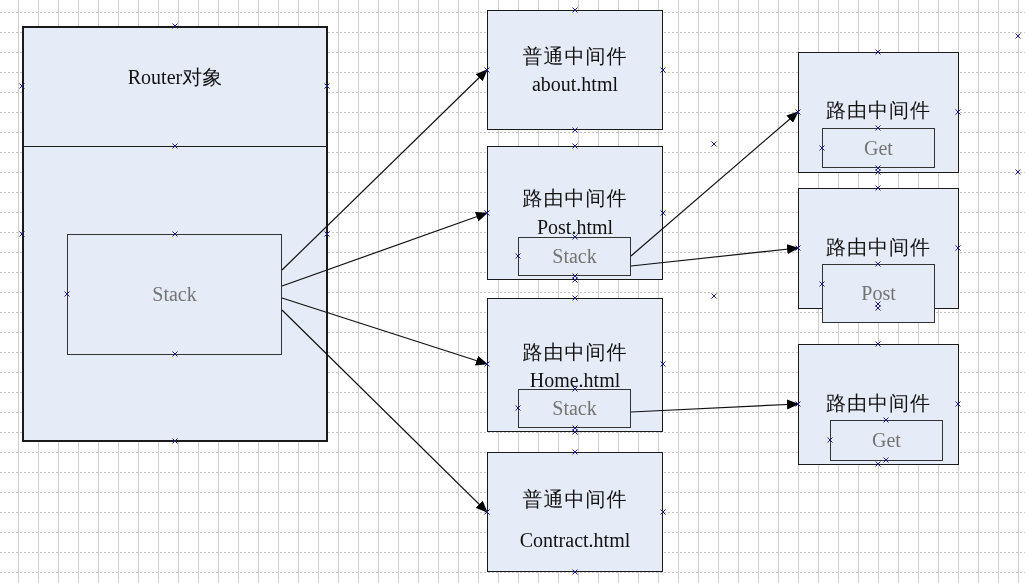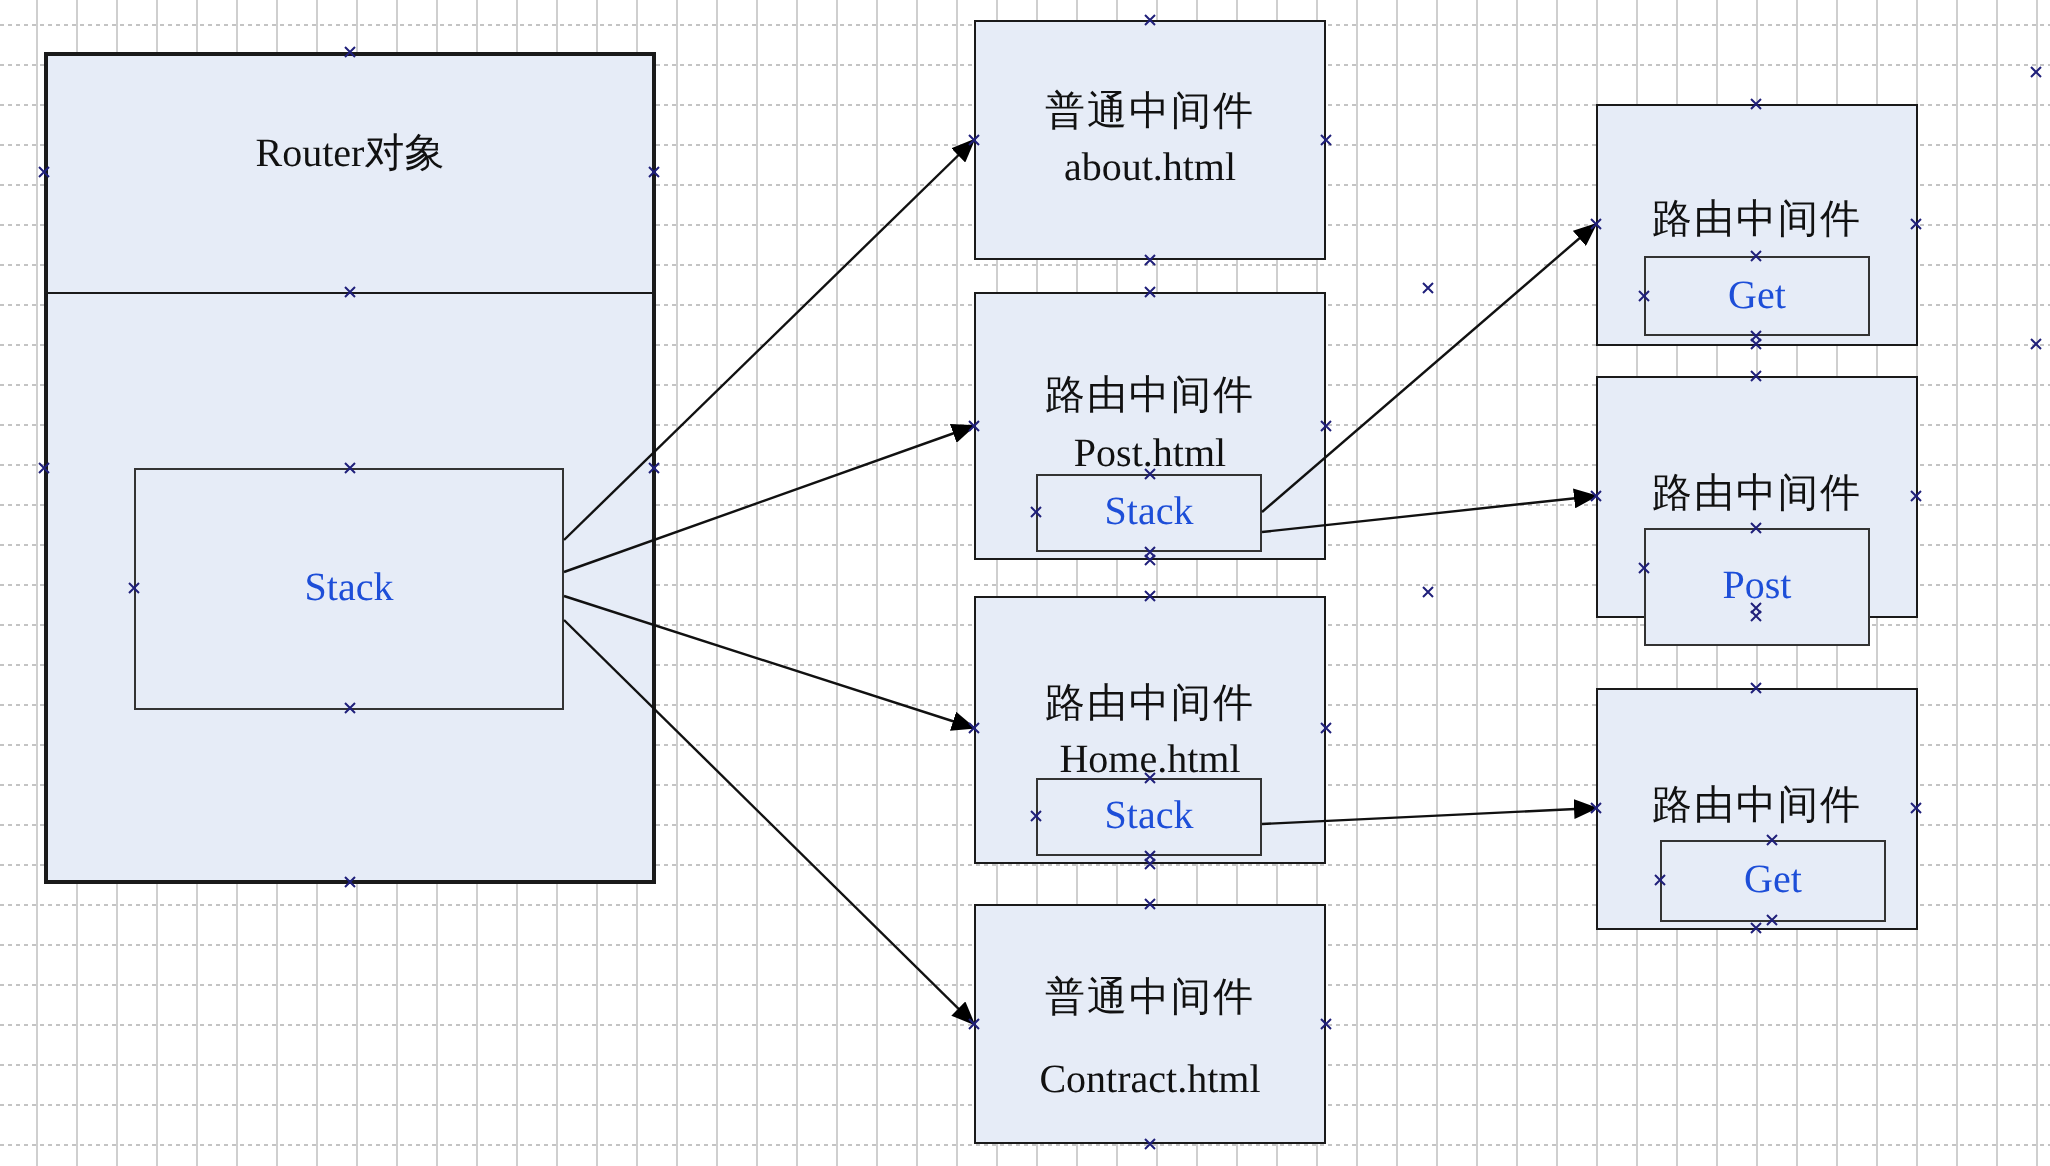--- a/index.html
+++ b/index.html
@@ -13,21 +13,21 @@
   }
   .box {
     position: absolute; box-sizing: border-box;
     background: #e6ecf7; border: 1px solid #1a1a1a; padding-left: 40px;
   }
   .box.thick { border: 2px solid #1a1a1a; }
   .inner {
     position: absolute; box-sizing: border-box;
     background: #e6ecf7; border: 1px solid #333;
     display: flex; align-items: center; justify-content: center;
-    font-size: 20px; color: #1d4ed8;
+    font-size: 20px; color: #737373;
   }
   .lbl {
     position: absolute; left: 0; right: 0; text-align: center;
     font-size: 20px; color: #111; line-height: 26px;
   }
   .cn { letter-spacing: 1px; }
   svg.overlay { position: absolute; left: 0; top: 0; pointer-events: none; }
 </style>
 </head>
 <body>

